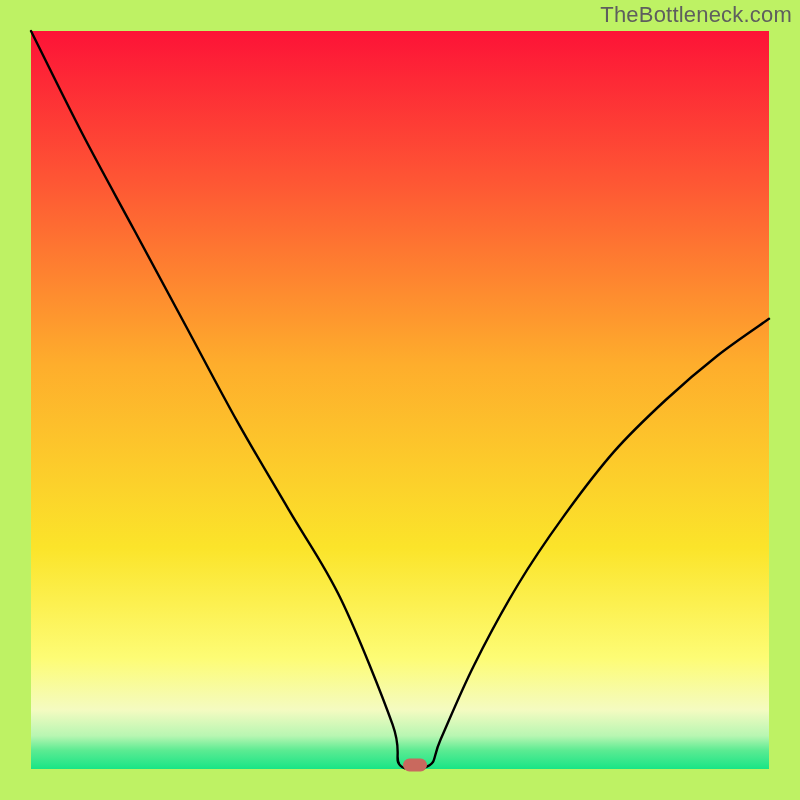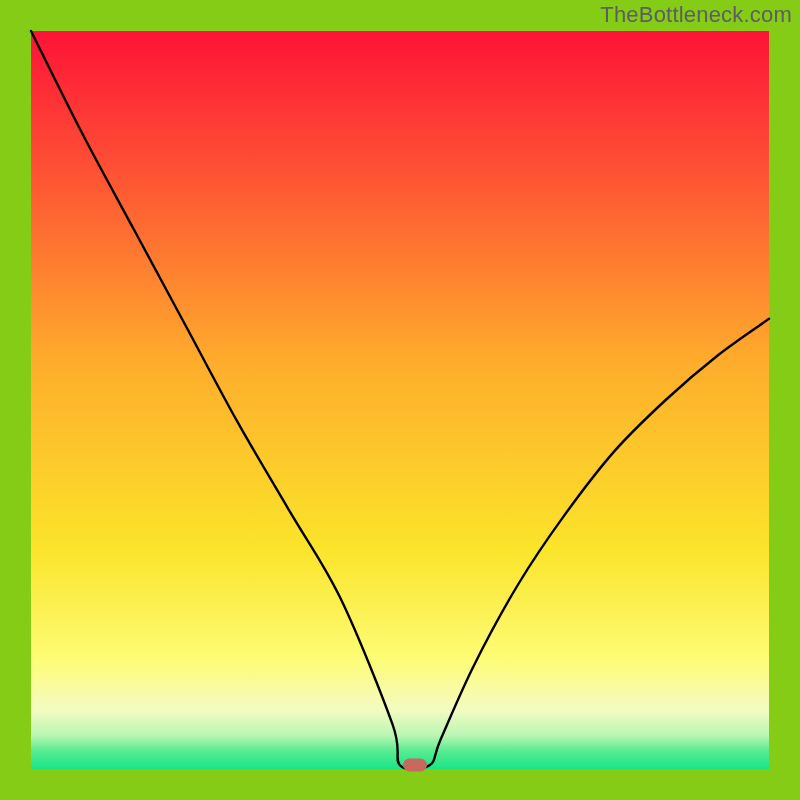--- a/index.html
+++ b/index.html
@@ -8,21 +8,21 @@
     width: 800px;
     height: 800px;
     background: #000;
     font-family: Arial, Helvetica, sans-serif;
     overflow: hidden;
   }
   .frame {
     position: relative;
     width: 800px;
     height: 800px;
-    background: #84cc16;
+    background: #bef264;
   }
   .watermark {
     position: absolute;
     top: 2px;
     right: 8px;
     color: #5e5e5e;
     font-size: 22px;
     font-weight: 500;
     letter-spacing: 0.2px;
     z-index: 10;

